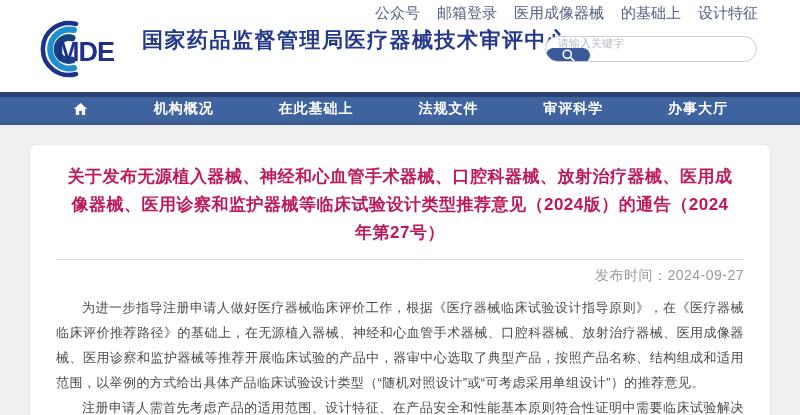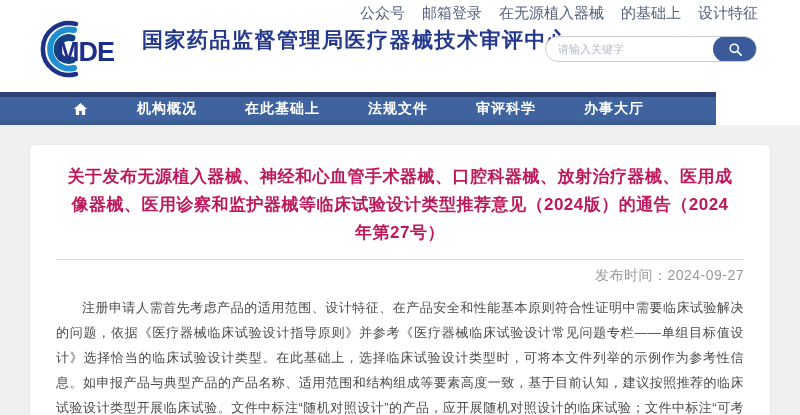--- a/index.html
+++ b/index.html
@@ -11,29 +11,29 @@
   .topbar { position:absolute; top:4px; right:42px; display:flex; gap:17px; }
   .topbar a { font-size:15px; color:#55617f; text-decoration:none; cursor:pointer; }
 
   
   .logo { position:absolute; left:26px; top:17px; width:112px; height:64px; }
   .brand { position:absolute; left:142px; top:26px; width:420px; }
   .brand .cn { font-size:21px; font-weight:bold; color:#24398c; letter-spacing:1.5px; white-space:nowrap; }
   .brand .en { margin-top:5px; font-size:12px; color:#8992ac; letter-spacing:3.2px; white-space:nowrap; }
 
   .search { position:absolute; left:545px; top:36px; width:212px; height:26px;
-    border:1px solid #c9ced6; border-radius:14px; background:#fff; display:flex; overflow:hidden; }
+    border:1px solid #c9ced6; border-radius:14px; background:#fff; display:flex; overflow:hidden;flex-direction:column; }
   .search input { flex:1; border:none; outline:none; padding:0 12px; font-size:11px; color:#444;
     background:transparent; font-family:inherit; }
   .search input::placeholder { color:#b5bac4; }
   .search .btn { width:44px; height:26px; margin:-1px -1px -1px 0; border:none; background:#3a5a9c;
     border-radius:14px; display:flex; align-items:center; justify-content:center; cursor:pointer; }
 
   
-  .nav { position:absolute; left:0; top:92px; width:716px; height:33px;
+  .nav { position:absolute; left:0; top:92px; width:800px; height:33px;
     background:linear-gradient(#2c4274 0%, #2c4274 14%, #3f639e 15%, #3f639e 82%, #38578c 100%);
     display:flex; align-items:center; justify-content:space-between; padding:0 72px; }
   .nav .item { color:#fff; font-size:14px; font-weight:bold; letter-spacing:1px;
     text-decoration:none; cursor:pointer; display:flex; align-items:center; }
 
   
   .content-bg { position:absolute; left:0; top:125px; width:800px; height:290px; background:#f0f0f0; }
   .card { position:absolute; left:30px; top:145px; width:740px; height:280px;
     background:#fff; border-radius:6px 6px 0 0; padding:18px 26px 0 26px;
     box-shadow:0 0 3px rgba(0,0,0,0.06); }
@@ -46,21 +46,21 @@
     text-align:justify; letter-spacing:0.4px; }
 </style>
 </head>
 <body>
 
 <div class="page">
 
   <div class="topbar">
     <a>公众号</a>
     <a>邮箱登录</a>
-    <a>在无源植入器械</a>
+    <a>医用成像器械</a>
     <a>的基础上</a>
     <a>设计特征</a>
   </div>
 
   <div class="logo">
     <svg width="112" height="64" viewBox="0 0 112 64">
       <path d="M 50 7 A 26 26 0 1 0 50 57" fill="none" stroke="#1d3188" stroke-width="4.5" stroke-linecap="round"></path>
       <path d="M 48 13 A 19.5 19.5 0 1 0 48 51" fill="none" stroke="#1e8fd0" stroke-width="6" stroke-linecap="round"></path>
       <path d="M 46 21 A 11.5 11.5 0 1 0 46 43" fill="none" stroke="#15437f" stroke-width="7" stroke-linecap="round"></path>
       <text x="31" y="44" font-size="27" font-weight="bold" fill="#1d2f8c" font-family="Liberation Sans, DejaVu Sans, sans-serif" letter-spacing="-1">MDE</text>
@@ -93,17 +93,18 @@
     <a class="item">审评科学</a>
     <a class="item">办事大厅</a>
   </div>
 
   <div class="content-bg"></div>
   <div class="card">
     <h1 class="art-title">关于发布无源植入器械、神经和心血管手术器械、口腔科器械、放射治疗器械、医用成像器械、医用诊察和监护器械等临床试验设计类型推荐意见（2024版）的通告（2024年第27号）</h1>
     <div class="divider"></div>
     <div class="pubdate">发布时间：2024-09-27</div>
     <div class="body-text">
+      <p>为进一步指导注册申请人做好医疗器械临床评价工作，根据《医疗器械临床试验设计指导原则》，在《医疗器械临床评价推荐路径》的基础上，在无源植入器械、神经和心血管手术器械、口腔科器械、放射治疗器械、医用成像器械、医用诊察和监护器械等推荐开展临床试验的产品中，器审中心选取了典型产品，按照产品名称、结构组成和适用范围，以举例的方式给出具体产品临床试验设计类型（“随机对照设计”或“可考虑采用单组设计”）的推荐意见。</p>
       <p>注册申请人需首先考虑产品的适用范围、设计特征、在产品安全和性能基本原则符合性证明中需要临床试验解决的问题，依据《医疗器械临床试验设计指导原则》并参考《医疗器械临床试验设计常见问题专栏——单组目标值设计》选择恰当的临床试验设计类型。在此基础上，选择临床试验设计类型时，可将本文件列举的示例作为参考性信息。如申报产品与典型产品的产品名称、适用范围和结构组成等要素高度一致，基于目前认知，建议按照推荐的临床试验设计类型开展临床试验。文件中标注“随机对照设计”的产品，应开展随机对照设计的临床试验；文件中标注“可考虑采用单组设计”的产品，可考虑开展单组目标值设计的临床试验，亦可开展随机对照设计的临床试验。</p>
     </div>
   </div>
 
 </div>
 
 </body></html>

